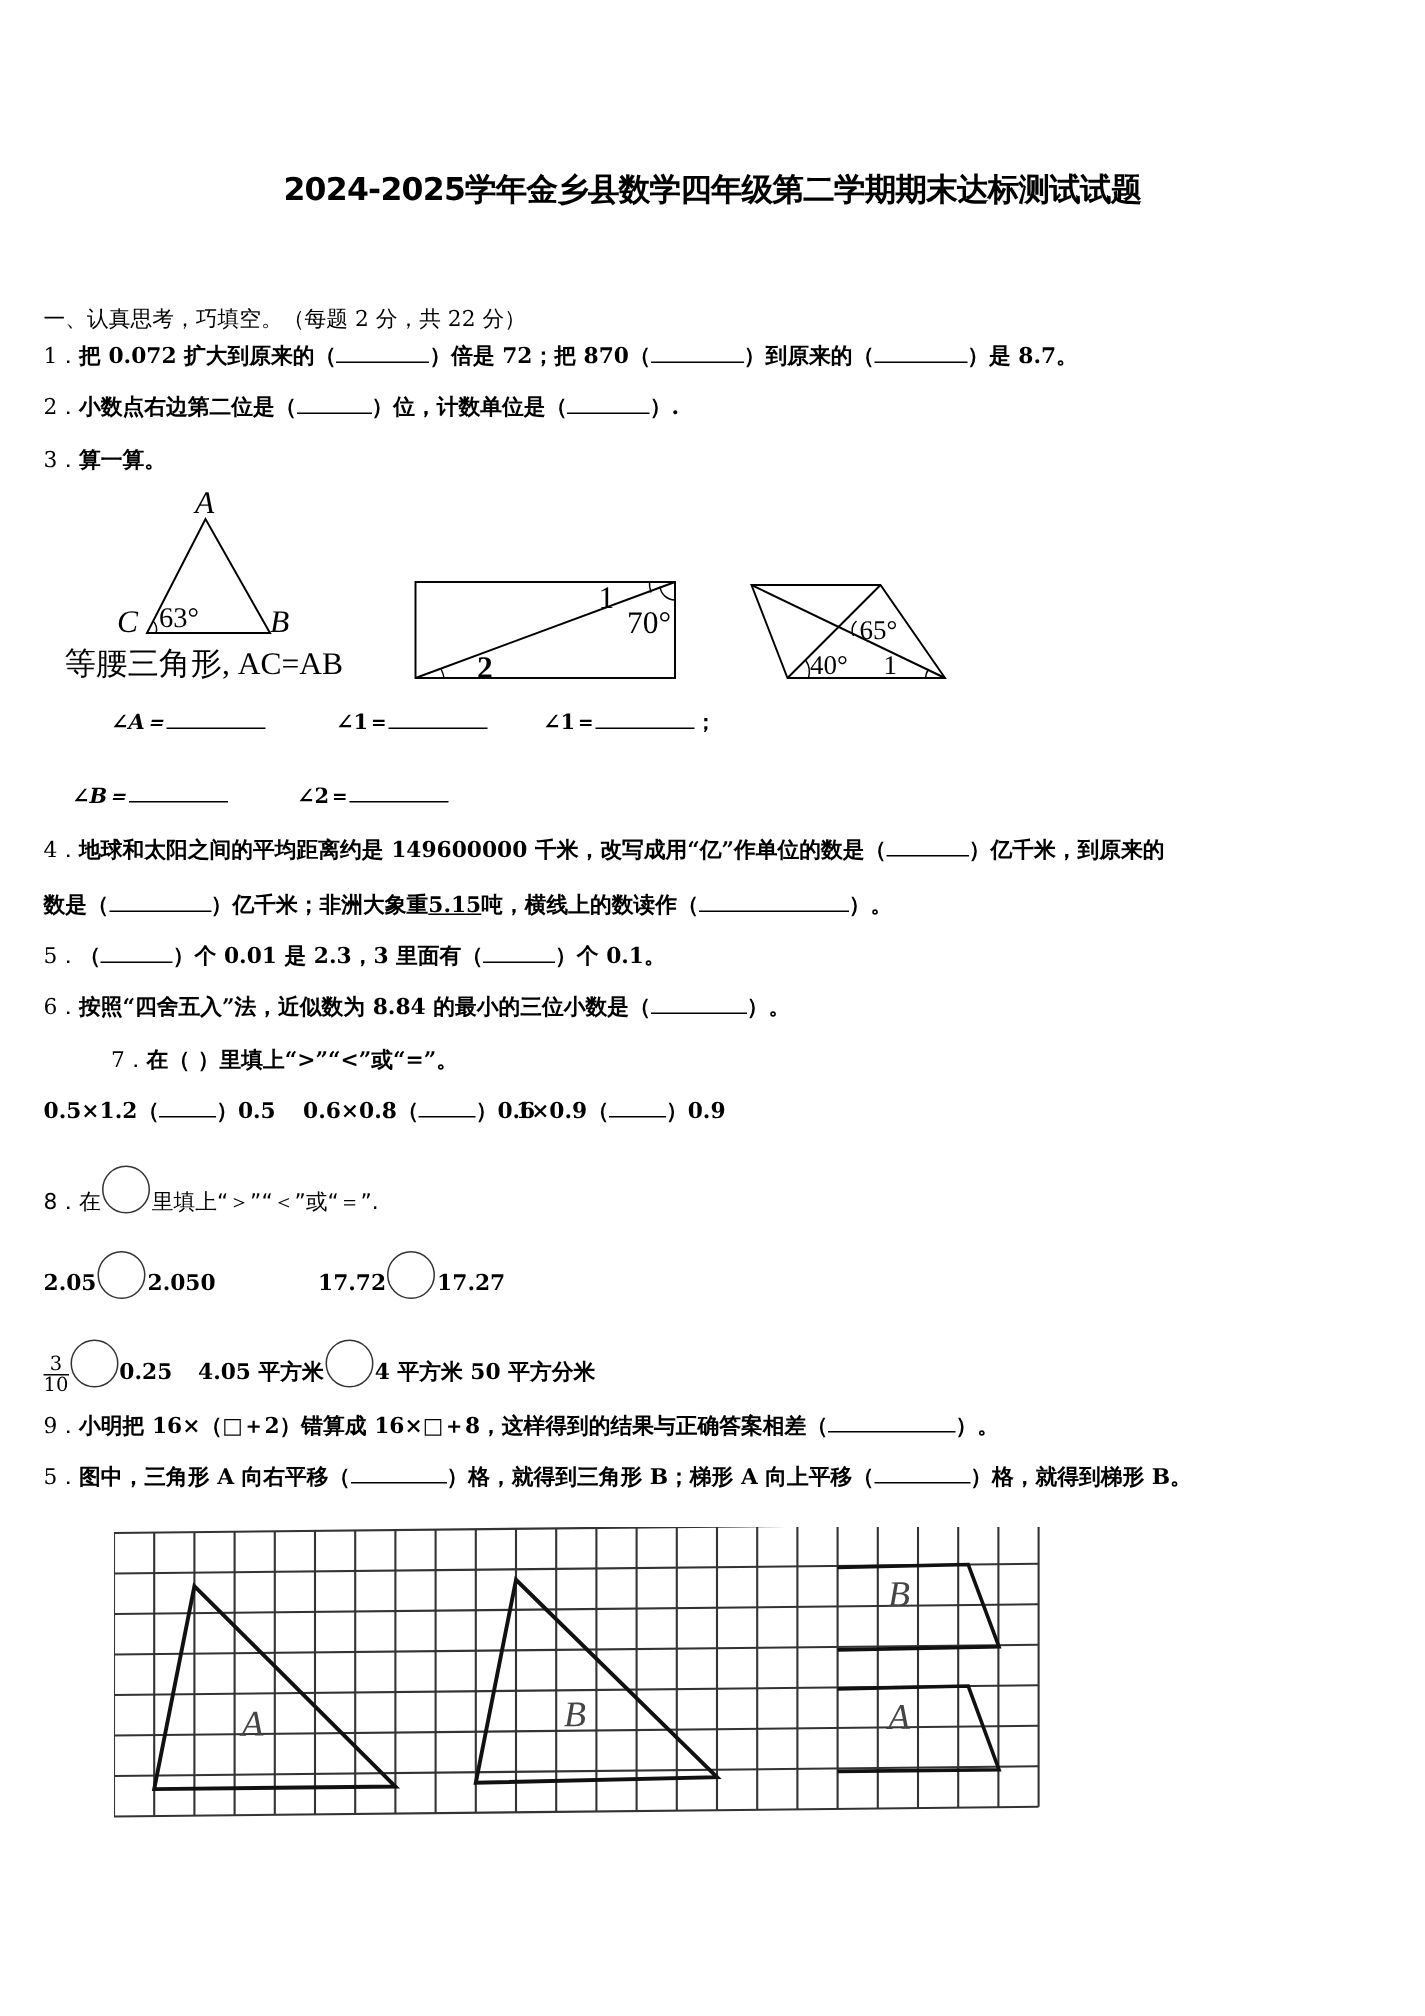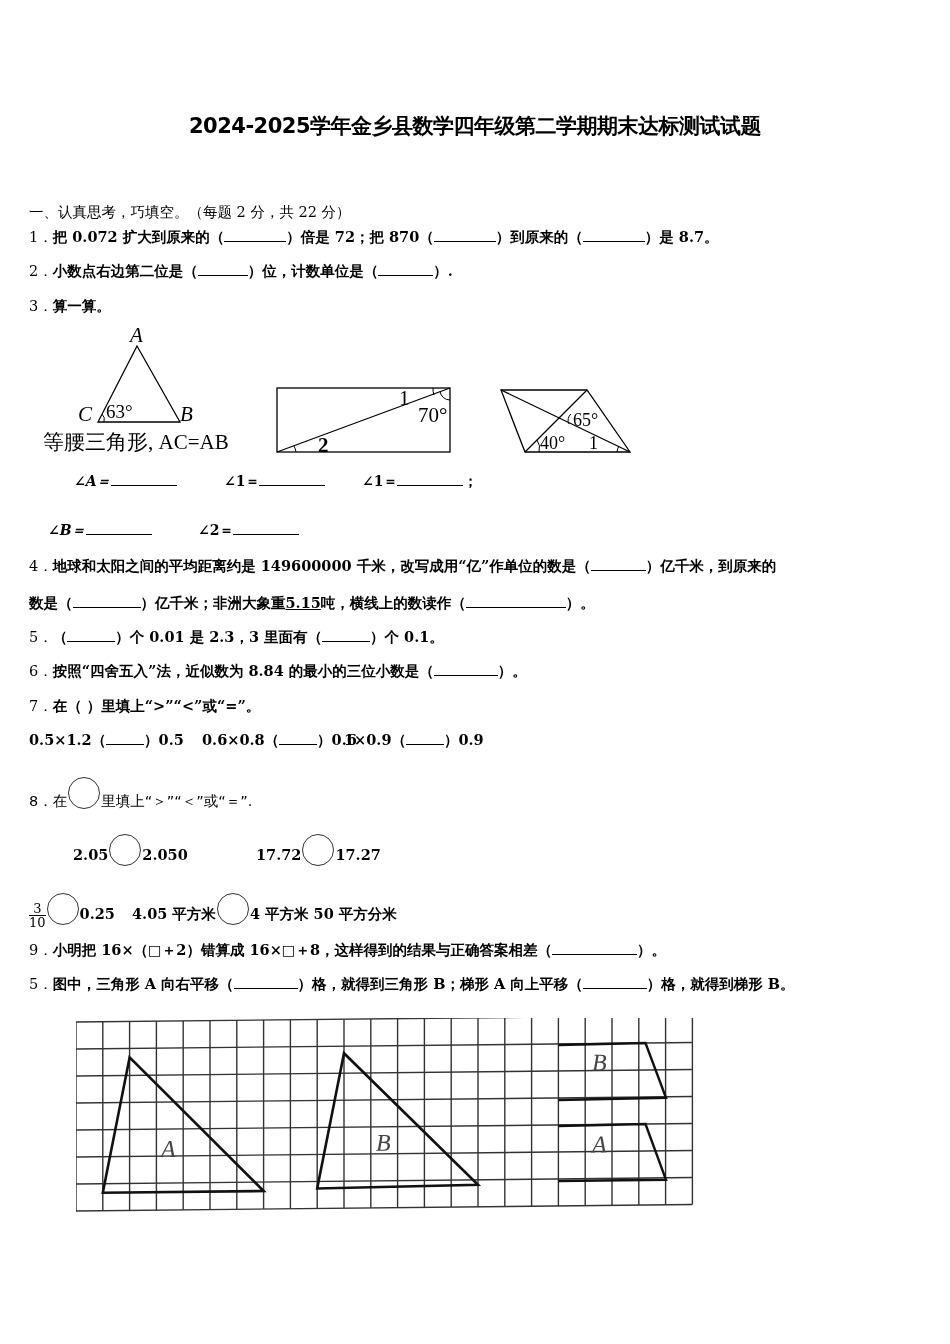--- a/index.html
+++ b/index.html
@@ -89,31 +89,31 @@
 </div>
 
 <div class="abs line" style="top:628px;">
   <span class="n">5．</span><span>（</span><span class="blank" style="width:48px"></span><span>）个 0.01 是 2.3，3 里面有（</span><span class="blank" style="width:48px"></span><span>）个 0.1。</span>
 </div>
 
 <div class="abs line" style="top:662px;">
   <span class="n">6．</span><span>按照“四舍五入”法，近似数为 8.84 的最小的三位小数是（</span><span class="blank" style="width:64px"></span><span>）。</span>
 </div>
 
-<div class="abs line" style="top:697px;">
+<div class="abs line" style="top:697px;margin-left:45px;">
   <span class="n">7．</span><span>在（  ）里填上“&gt;”“&lt;”或“=”。</span>
 </div>
 <div class="abs line" style="top:731px;">
   <span style="display:inline-block;width:173px;"><span>0.5×1.2（</span><span class="blank" style="width:38px"></span><span>）0.5</span></span><span style="display:inline-block;width:142px;"><span>0.6×0.8（</span><span class="blank" style="width:38px"></span><span>）0.6</span></span><span><span>1×0.9（</span><span class="blank" style="width:38px"></span><span>）0.9</span></span>
 </div>
 
 <div class="abs line" style="top:777px;font-weight:normal;font-family:'DejaVu Sans','Liberation Sans',sans-serif;">
   <span>8．</span><span>在</span><span class="circle" style="vertical-align:-3px;"></span><span>里填上“＞”“＜”或“＝”.</span>
 </div>
-<div class="abs line" style="top:834px;margin-left:44px;">
+<div class="abs line" style="top:834px;">
   <span style="display:inline-block;width:183px;"><span>2.05</span><span class="circle"></span><span>2.050</span></span><span><span>17.72</span><span class="circle"></span><span>17.27</span></span>
 </div>
 <div class="abs line" style="top:893px;">
   <span style="display:inline-block;width:103px;"><span class="frac"><span class="num">3</span><span class="den">10</span></span><span class="circle"></span><span>0.25</span></span><span><span>4.05 平方米</span><span class="circle"></span><span>4 平方米 50 平方分米</span></span>
 </div>
 
 <div class="abs line" style="top:941px;">
   <span class="n">9．</span><span>小明把 16×（□＋2）错算成 16×□＋8，这样得到的结果与正确答案相差（</span><span class="blank" style="width:85px"></span><span>）。</span>
 </div>
 

